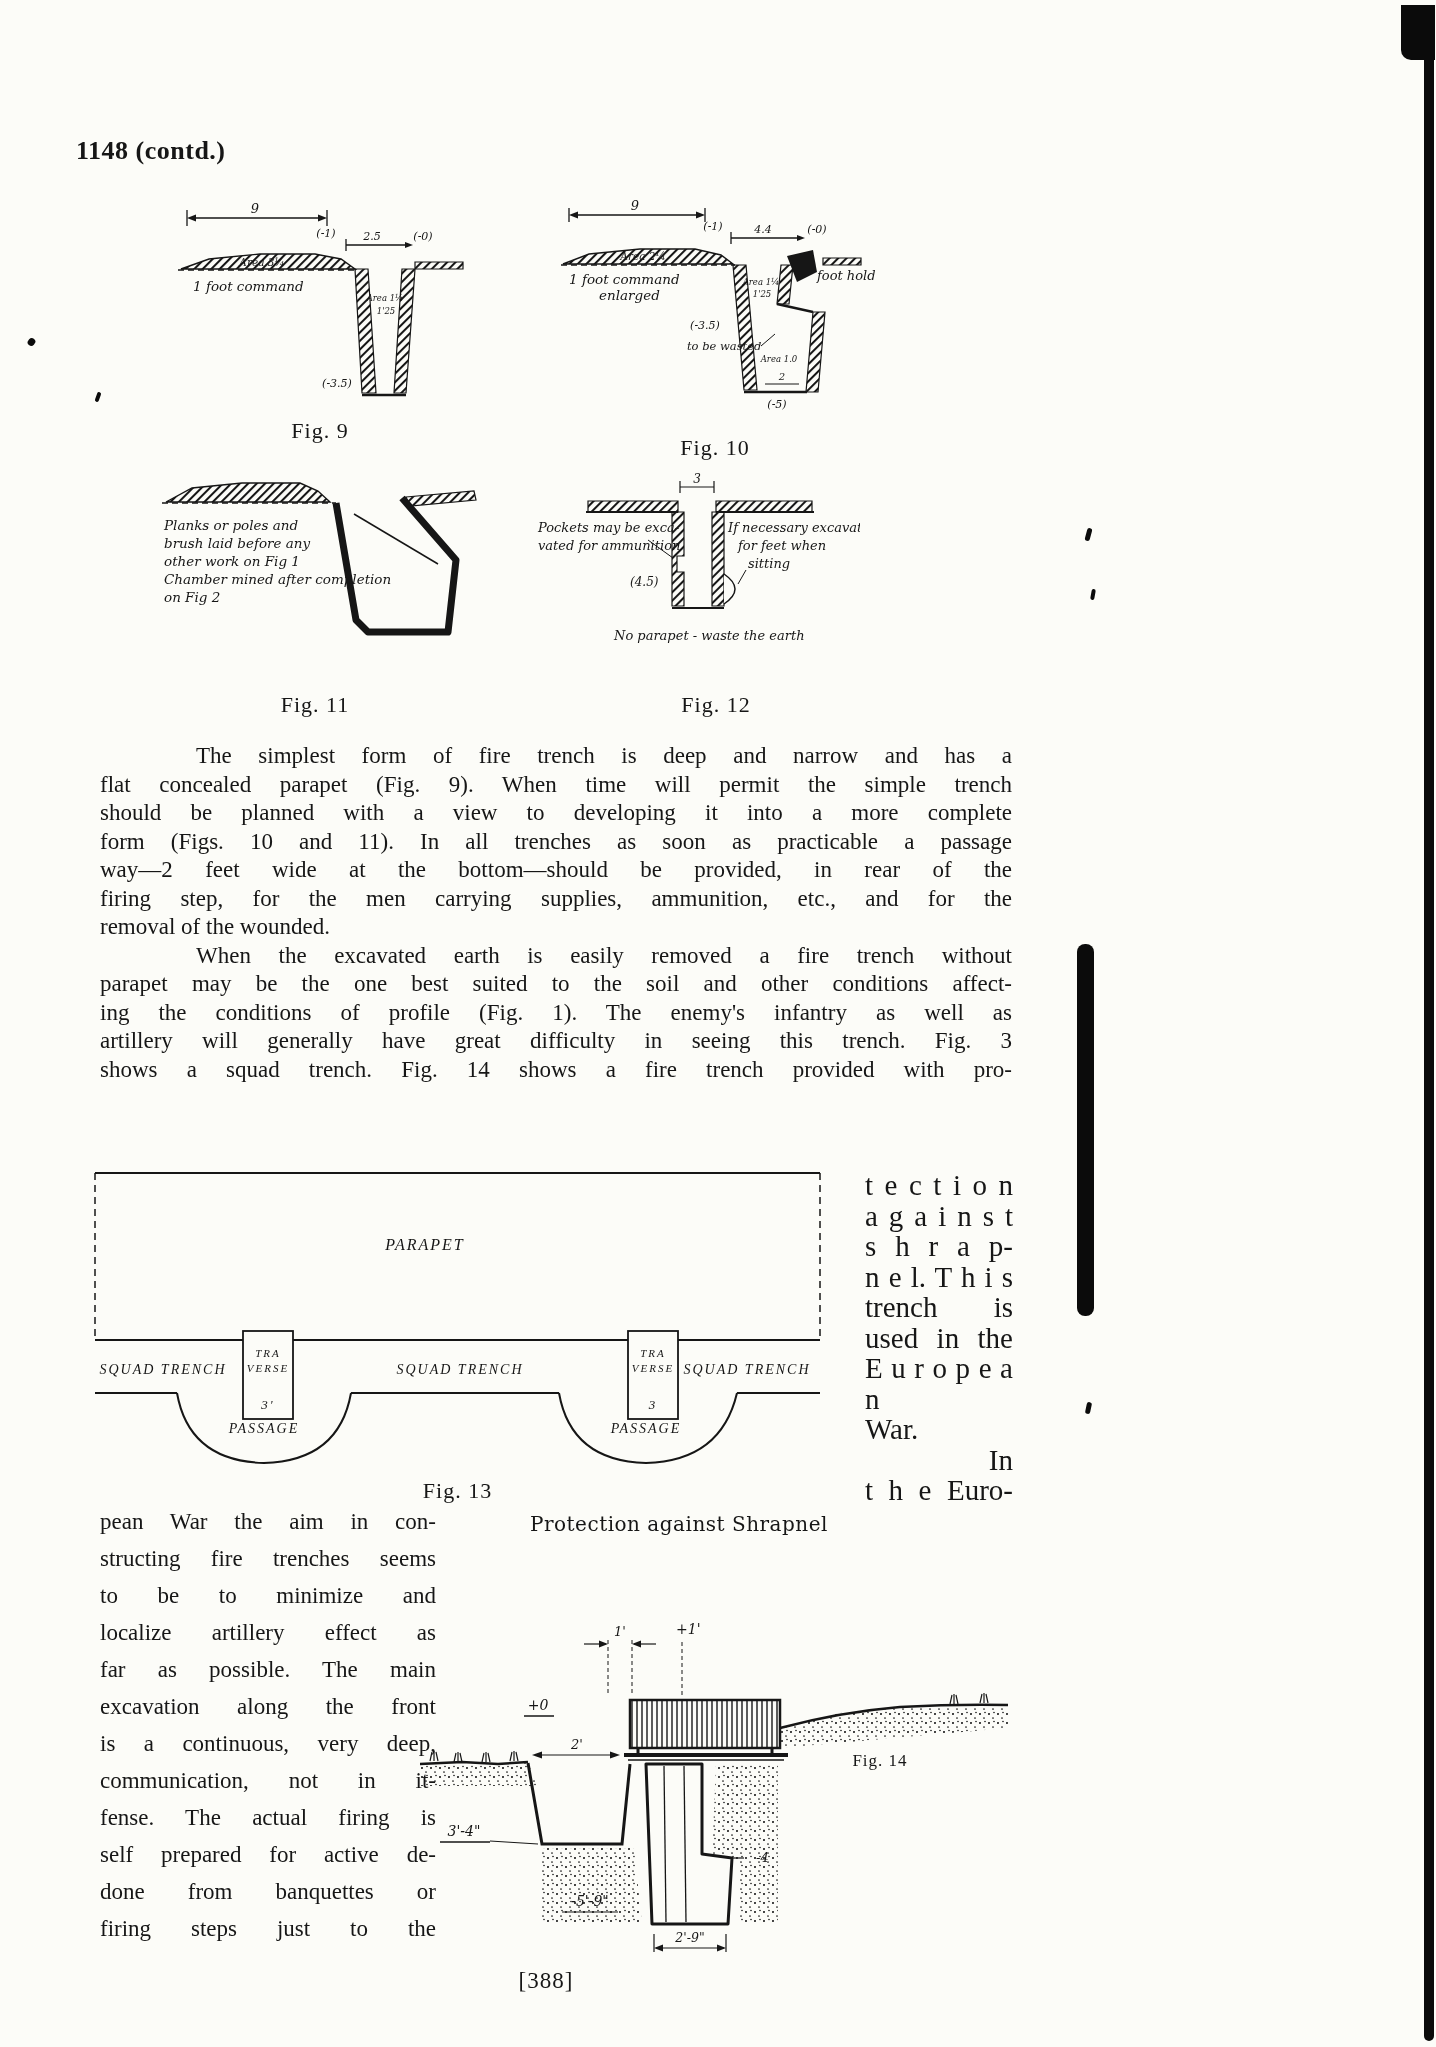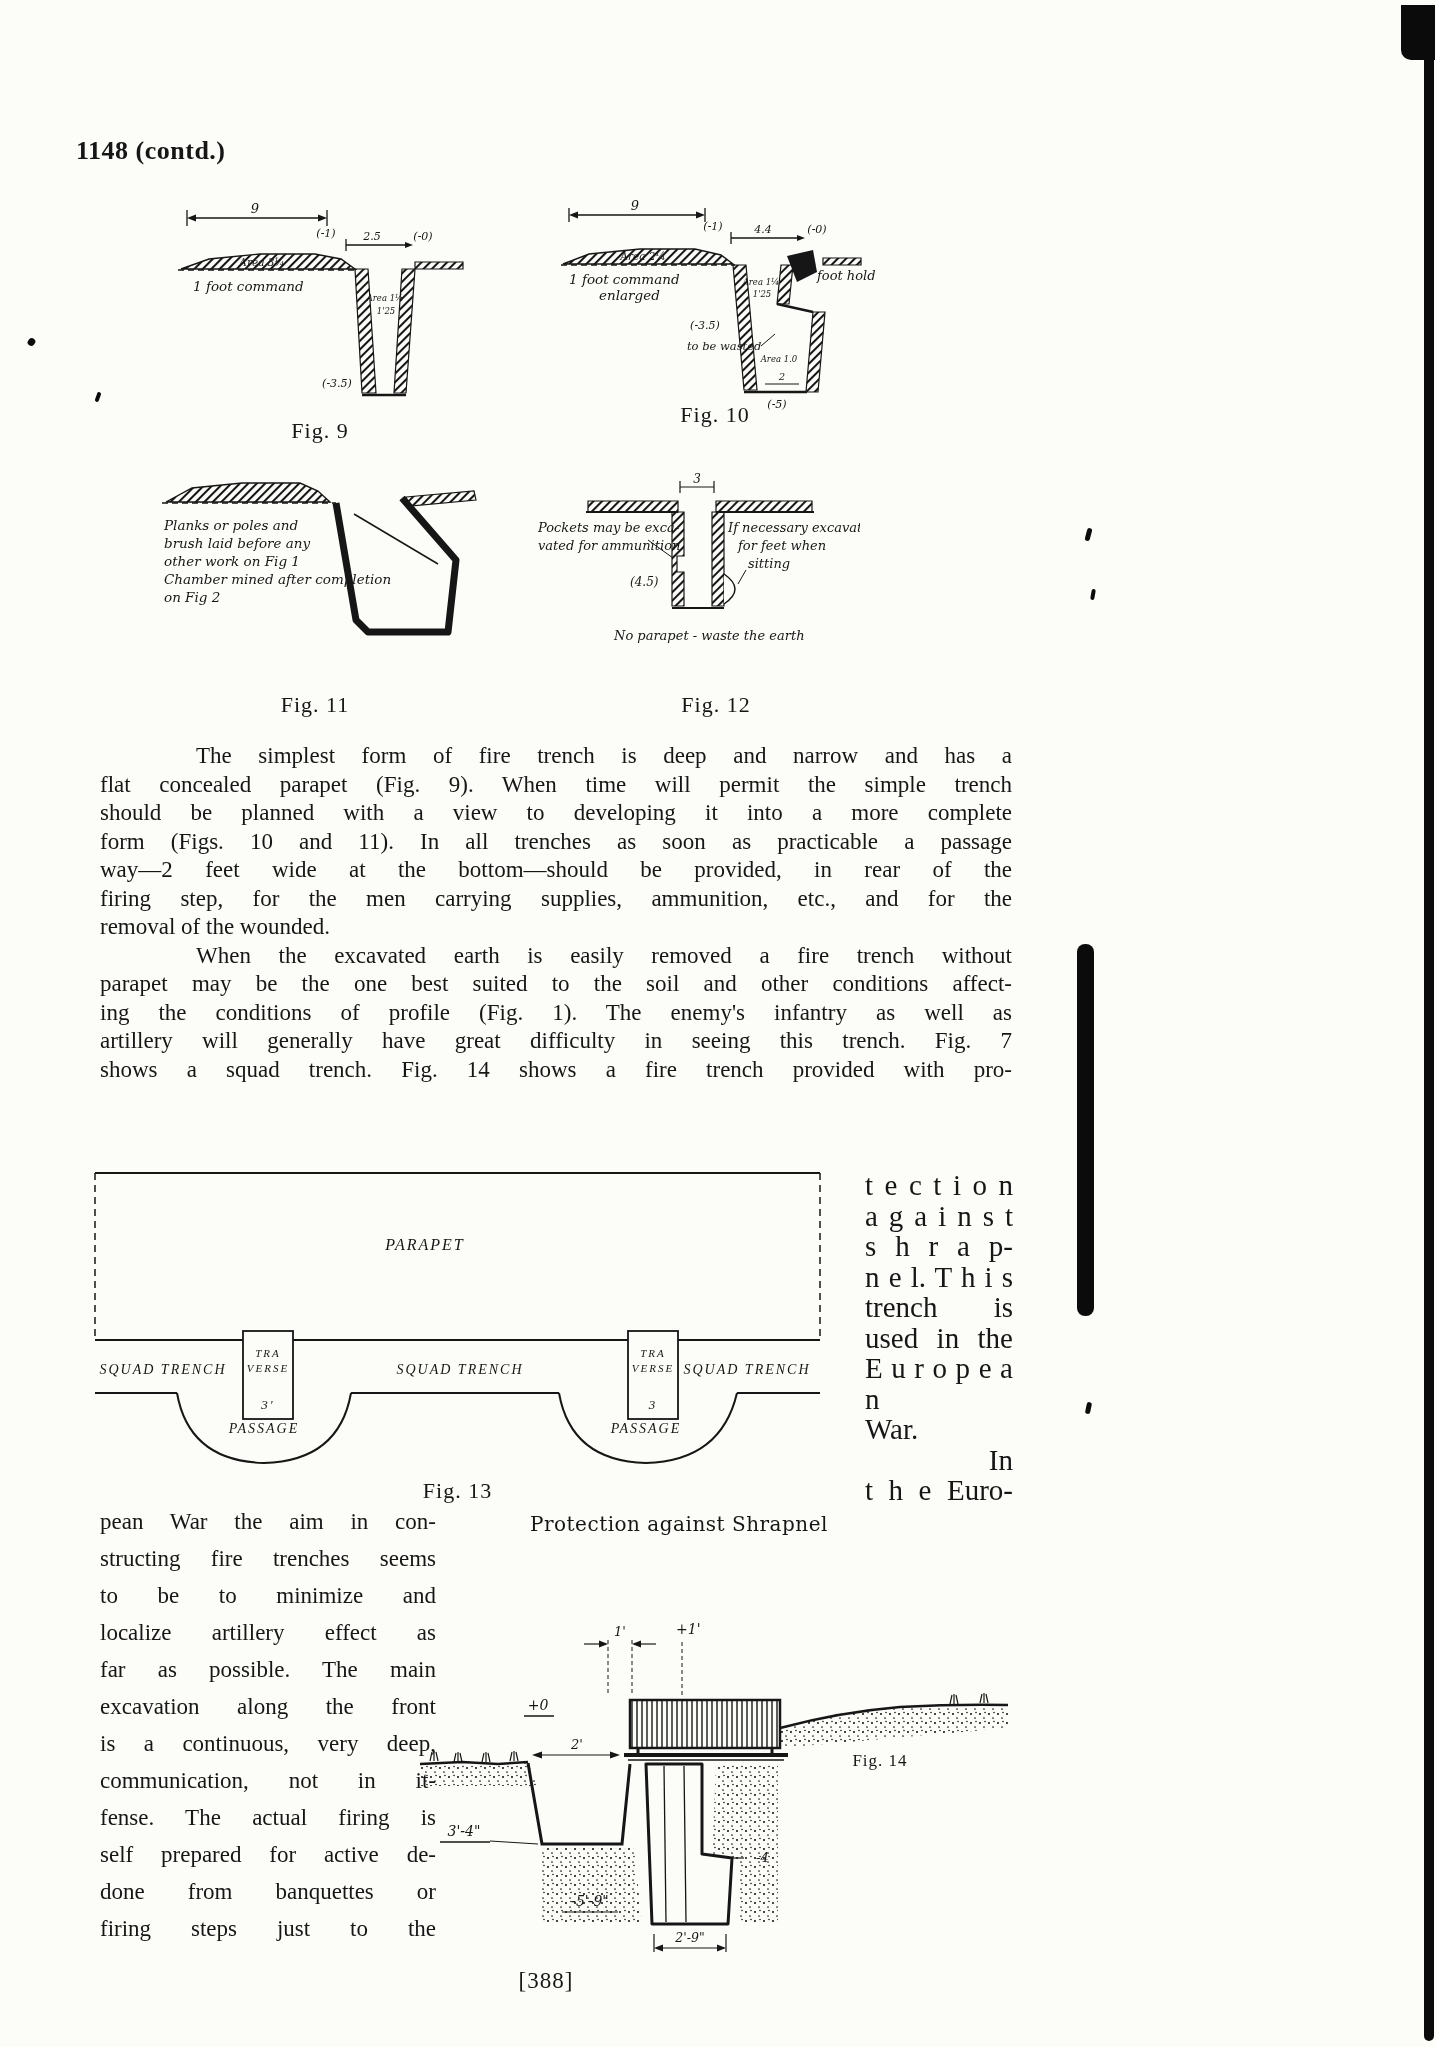--- a/index.html
+++ b/index.html
@@ -121,21 +121,21 @@
     <text x="44" y="108" font-size="13.5" class="flabel">enlarged</text>
     <text x="206" y="93" font-size="8.5" text-anchor="middle" class="flabel">Area 1¼</text>
     <text x="207" y="105" font-size="8.5" text-anchor="middle" class="flabel">1'25</text>
     <text x="150" y="137" font-size="11" text-anchor="middle" class="flabel">(-3.5)</text>
     <text x="132" y="158" font-size="11.5" class="flabel">to be wasted</text>
     <text x="224" y="170" font-size="8.5" text-anchor="middle" class="flabel">Area 1.0</text>
     <text x="227" y="188" font-size="10" text-anchor="middle" class="flabel">2</text>
     <text x="222" y="216" font-size="11" text-anchor="middle" class="flabel">(-5)</text>
     <text x="262" y="88" font-size="13" class="flabel">foot hold</text>
   </svg>
-  <div class="abs caption" style="left:555px; top:402px; width:320px">Fig. 10</div>
+  <div class="abs caption" style="left:555px; top:435px; width:320px">Fig. 10</div>
 
   <svg class="abs" style="left:150px; top:470px" width="330" height="220" viewBox="0 0 330 220">
     <g>
       <polygon points="16,32 42,18 92,13 150,13 168,21 180,32" fill="url(#hatch)" stroke="#161616" stroke-width="1.4"></polygon>
       <line x1="12" y1="33" x2="186" y2="33" stroke="#161616" stroke-width="1.3" stroke-dasharray="6,4"></line>
       <polygon points="256,27 324,21 326,30 260,36" fill="url(#hatch)" stroke="#161616" stroke-width="1.2"></polygon>
     </g>
     <g fill="none" stroke="#161616">
       <path d="M186,33 L206,150 L218,162 L298,162 L306,90 L252,28" stroke-width="7" stroke-linejoin="round"></path>
       <line x1="204" y1="44" x2="288" y2="94" stroke-width="1.5"></line>
@@ -183,21 +183,21 @@
     <div class="jl indent">The simplest form of fire trench is deep and narrow and has a</div>
     <div class="jl">flat concealed parapet (Fig. 9). When time will permit the simple trench</div>
     <div class="jl">should be planned with a view to developing it into a more complete</div>
     <div class="jl">form (Figs. 10 and 11). In all trenches as soon as practicable a passage</div>
     <div class="jl">way—2 feet wide at the bottom—should be provided, in rear of the</div>
     <div class="jl">firing step, for the men carrying supplies, ammunition, etc., and for the</div>
     <div class="jl end">removal of the wounded.</div>
     <div class="jl indent">When the excavated earth is easily removed a fire trench without</div>
     <div class="jl">parapet may be the one best suited to the soil and other conditions affect-</div>
     <div class="jl">ing the conditions of profile (Fig. 1). The enemy's infantry as well as</div>
-    <div class="jl">artillery will generally have great difficulty in seeing this trench. Fig. 7</div>
+    <div class="jl">artillery will generally have great difficulty in seeing this trench. Fig. 3</div>
     <div class="jl">shows a squad trench. Fig. 14 shows a fire trench provided with pro-</div>
   </div>
 
   <svg class="abs" style="left:85px; top:1165px" width="745" height="305" viewBox="0 0 745 305">
     <g stroke="#161616" fill="none">
       <line x1="10" y1="8" x2="735" y2="8" stroke-width="2"></line>
       <line x1="10" y1="8" x2="10" y2="172" stroke-width="1.5" stroke-dasharray="7,5"></line>
       <line x1="735" y1="8" x2="735" y2="172" stroke-width="1.5" stroke-dasharray="7,5"></line>
       <line x1="10" y1="175" x2="735" y2="175" stroke-width="2"></line>
       <line x1="10" y1="228" x2="92" y2="228" stroke-width="2"></line>

